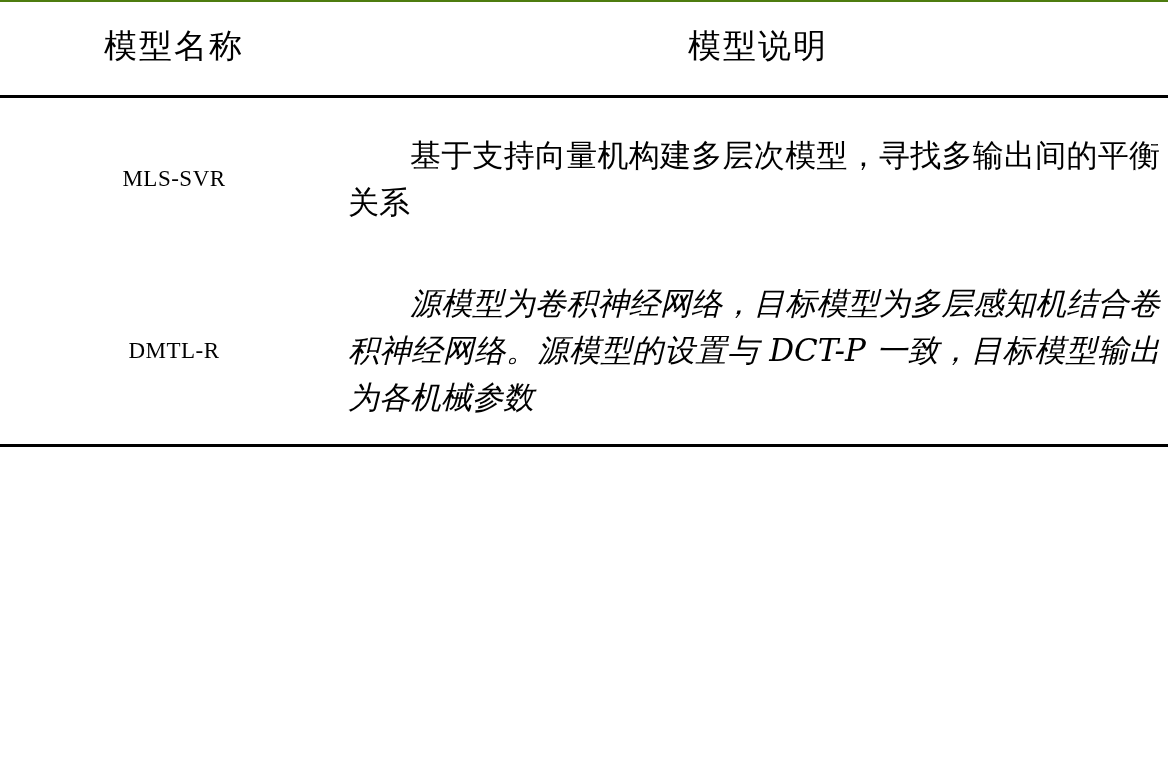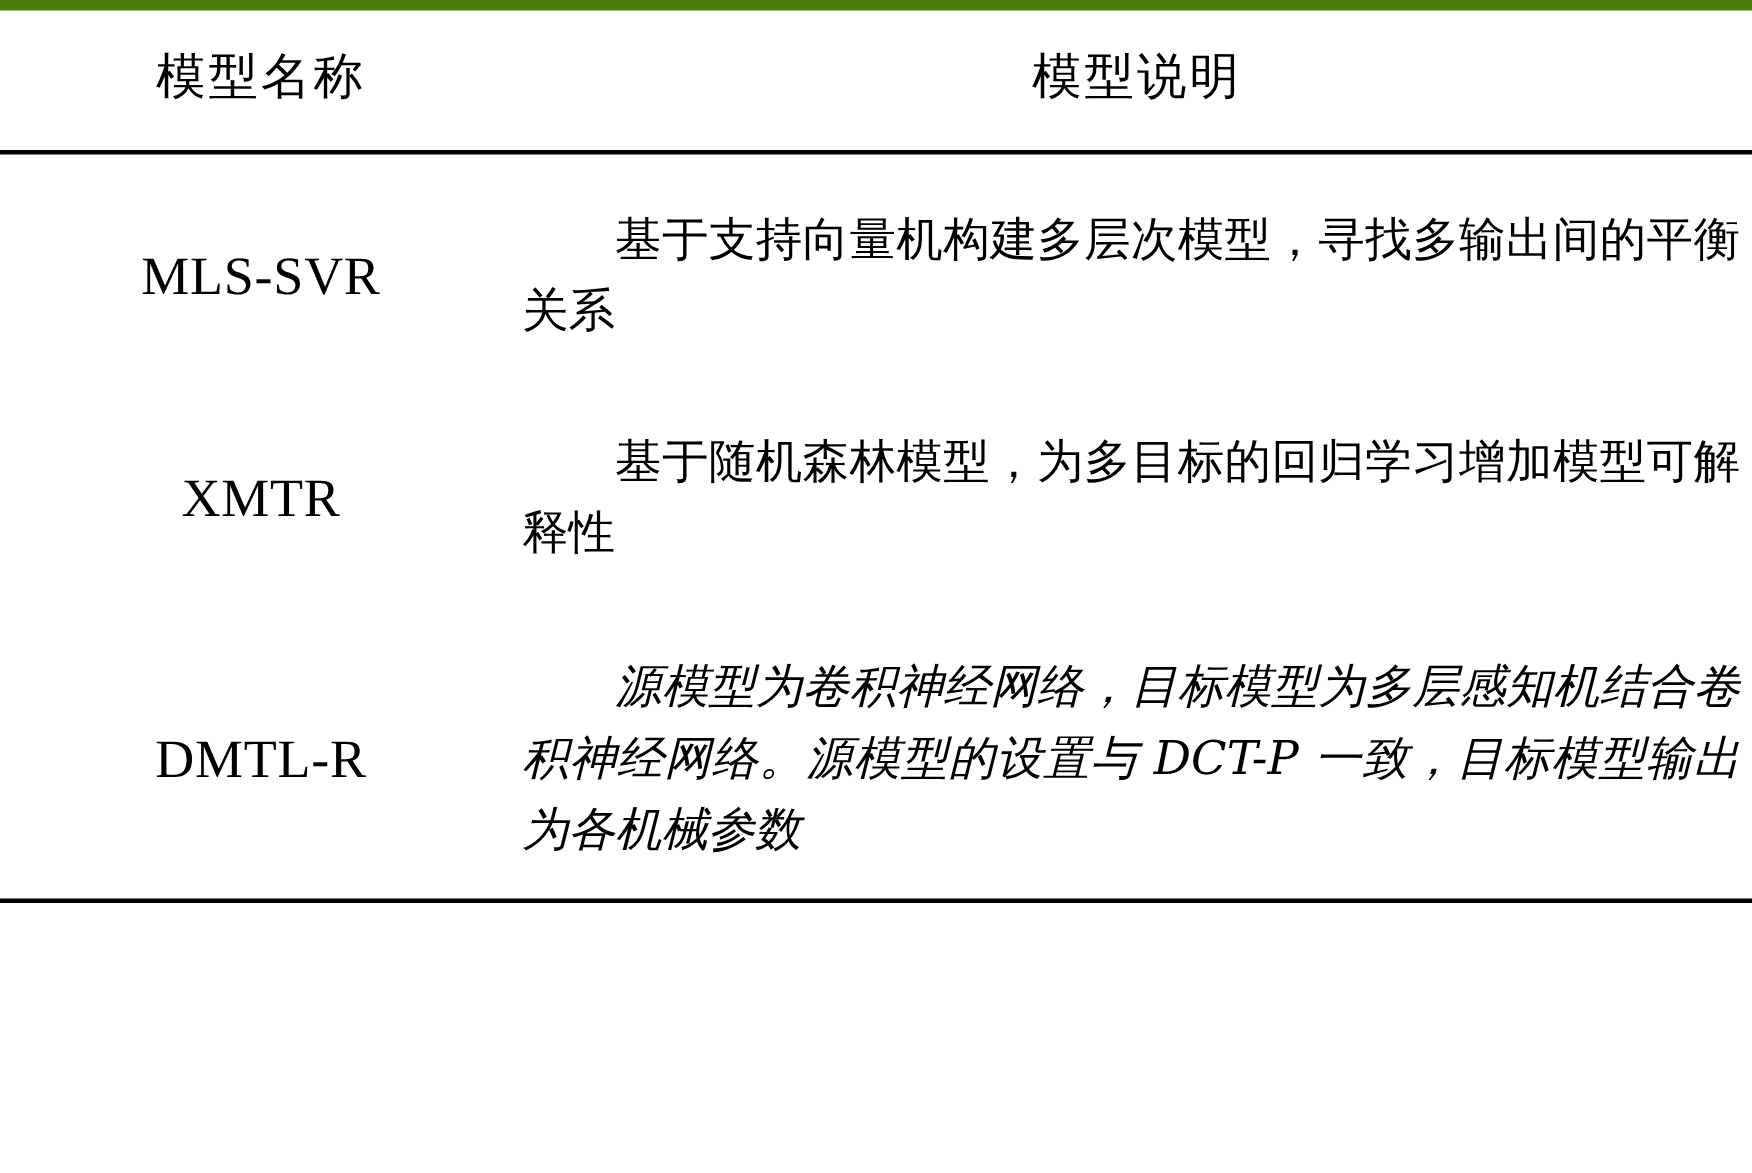--- a/index.html
+++ b/index.html
@@ -22,21 +22,21 @@
   }
   table.model-table {
     width: 1168px;
     border-collapse: collapse;
     table-layout: fixed;
   }
   table.model-table col.c-name { width: 348px; }
   table.model-table col.c-desc { width: 820px; }
 
   .rule-top {
-    border-top: 7px solid #4d7c0f;
+    border-top: 2px solid #4d7c0f;
   }
   .rule-mid {
     border-bottom: 3px solid #000000;
   }
   .rule-bottom {
     border-bottom: 3px solid #000000;
   }
 
   thead th {
     font-weight: normal;
@@ -47,21 +47,21 @@
     vertical-align: middle;
     letter-spacing: 2px;
   }
   tbody td {
     vertical-align: middle;
     padding: 0;
   }
   td.name-cell {
     text-align: center;
     font-family: "Liberation Serif", serif;
-    font-size: 36px;
+    font-size: 23px;
     letter-spacing: 0.5px;
     white-space: nowrap;
   }
   td.desc-cell {
     font-family: "DejaVu Serif", serif;
     font-size: 31px;
     line-height: 1.52;
     text-align: justify;
     text-justify: inter-ideograph;
     padding-right: 8px;
@@ -95,26 +95,20 @@
         <th>模型说明</th>
       </tr>
     </thead>
     <tbody>
       <tr class="row-1">
         <td class="name-cell">MLS-SVR</td>
         <td class="desc-cell">
           <div class="desc-inner">基于支持向量机构建多层次模型，寻找多输出间的平衡关系</div>
         </td>
       </tr>
-      <tr class="row-2">
-        <td class="name-cell">XMTR</td>
-        <td class="desc-cell">
-          <div class="desc-inner">基于随机森林模型，为多目标的回归学习增加模型可解释性</div>
-        </td>
-      </tr>
       <tr class="row-4 rule-bottom">
         <td class="name-cell">DMTL-R</td>
         <td class="desc-cell spaced">
           <div class="desc-inner">源模型为卷积神经网络，目标模型为多层感知机结合卷积神经网络。源模型的设置与 DCT-P 一致，目标模型输出为各机械参数</div>
         </td>
       </tr>
     </tbody>
   </table>
 </div>
 

